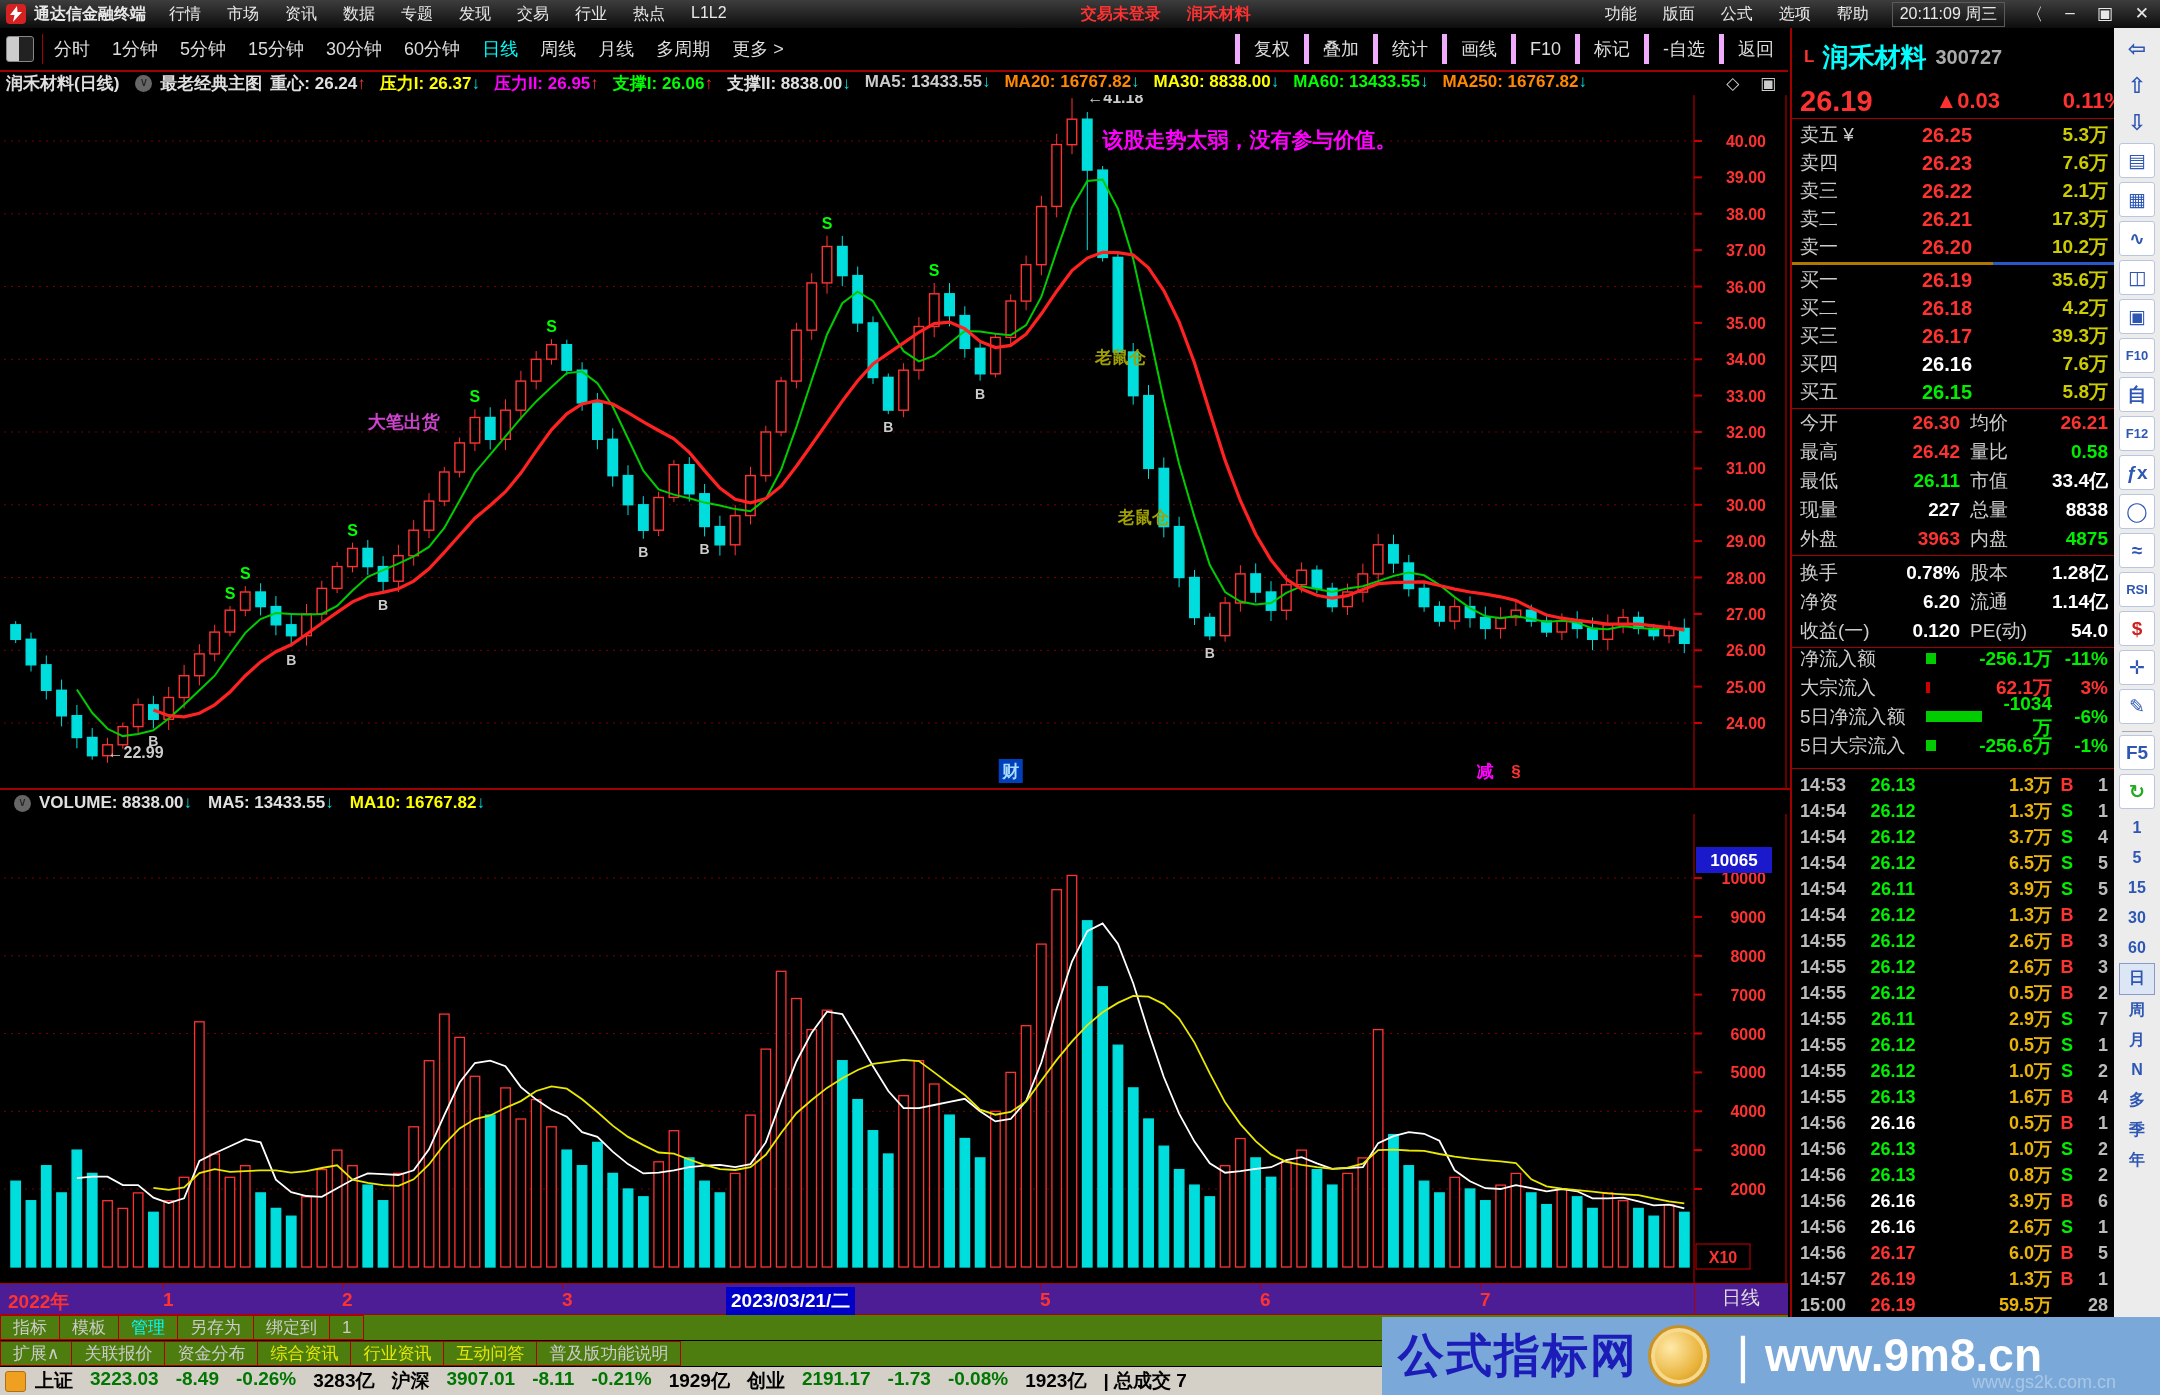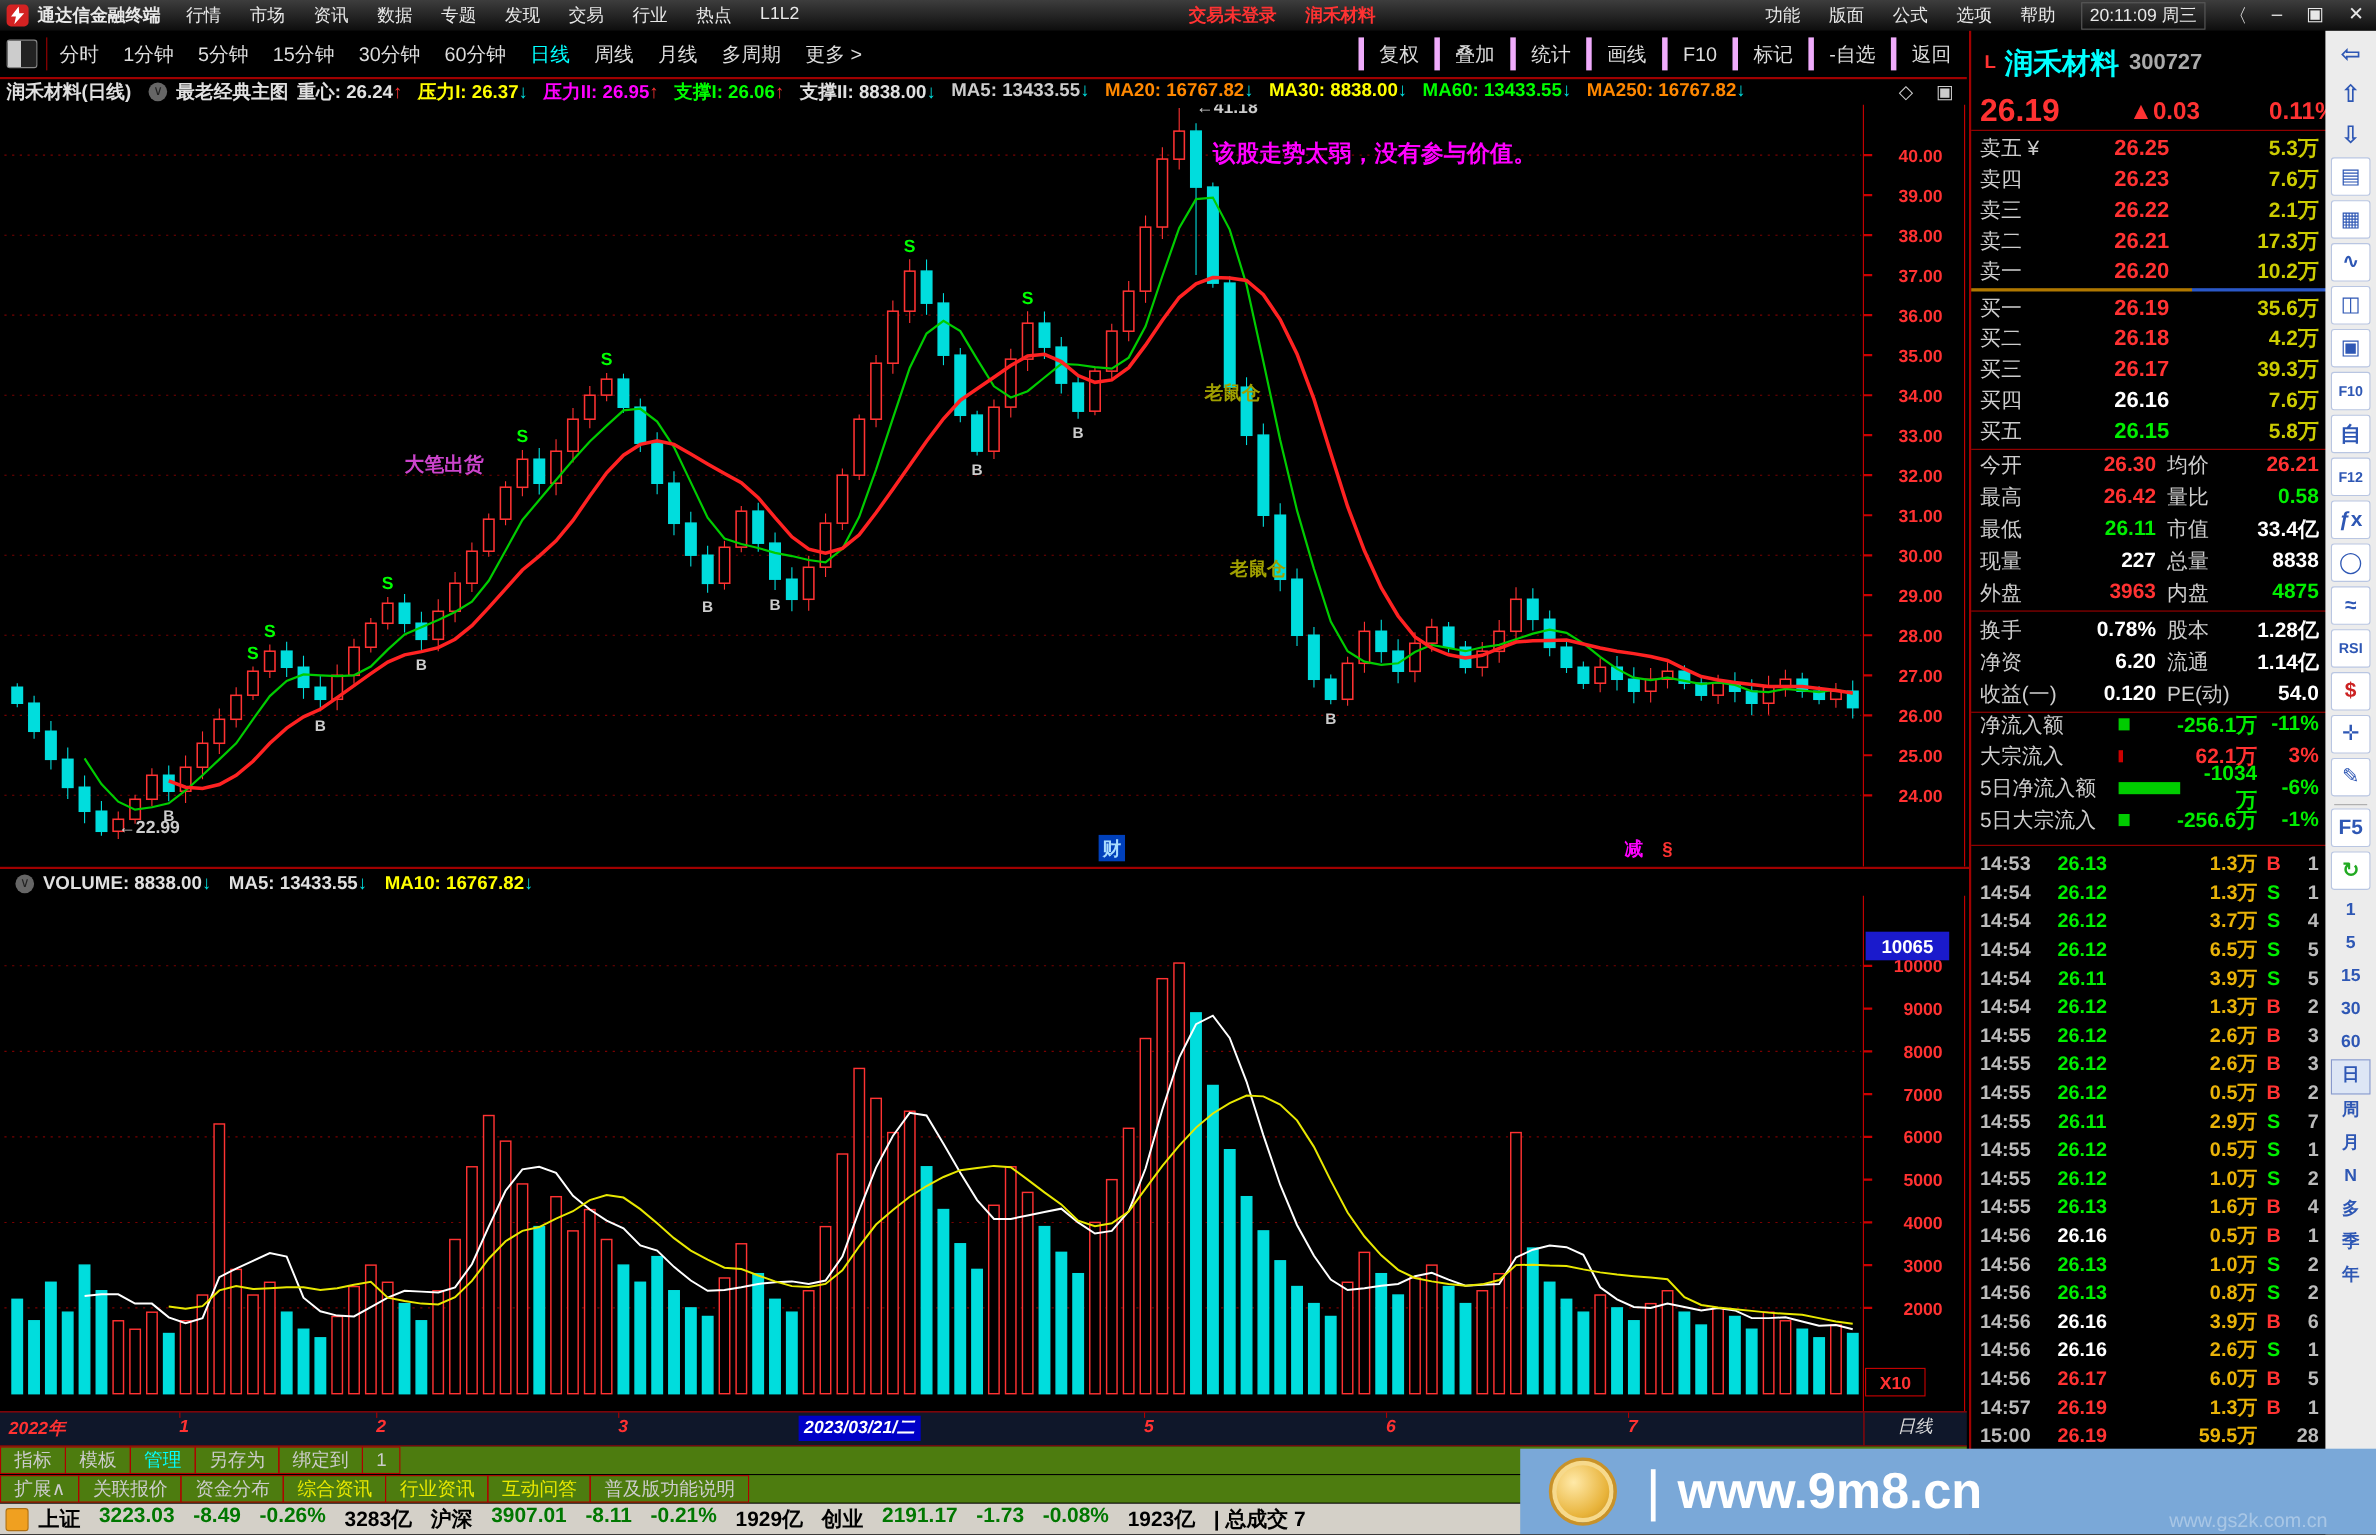--- a/index.html
+++ b/index.html
@@ -36,21 +36,21 @@
   .arrow-down{color:#00e0e0;font-weight:bold;}
   #chart-header .tail{margin-left:auto;color:#ccc;padding-right:10px;letter-spacing:8px;}
   
   #main-chart{position:absolute;left:0;top:95px;width:1788px;height:693px;}
   #vol-header{position:absolute;left:0;top:788px;width:1788px;height:26px;border-top:2px solid #a00000;
               display:flex;align-items:center;font-size:17px;color:#e0e0e0;padding-left:6px;background:#000;}
   #vol-header .fld{margin-right:16px;font-weight:bold;}
   #vol-chart{position:absolute;left:0;top:814px;width:1788px;height:469px;}
   
   #date-axis{position:absolute;left:0;top:1283px;width:1788px;height:30px;border-top:1px solid #b00000;
-             border-bottom:1px solid #b00000;font-size:16px;color:#ff3232;background:#0f172a;font-style:italic;}
+             border-bottom:1px solid #b00000;font-size:19px;color:#ff3232;background:#4c1d95;}
   #date-axis .lbl{position:absolute;top:5px;font-weight:bold;}
   #date-axis .hl{position:absolute;top:3px;background:#0000c8;color:#fff;font-weight:bold;padding:1px 5px;}
   #date-axis .tick{position:absolute;top:0;width:1px;height:5px;background:#b00000;}
   #date-axis .rlabel{position:absolute;left:1694px;top:0;width:92px;height:100%;border-left:1px solid #b00000;
                      color:#ddd;text-align:center;line-height:28px;}
   
   .tabrow{position:absolute;left:0;width:1788px;display:flex;font-size:17px;color:#ccc;background:#4d7c0f;}
   #tabs1{top:1315px;height:25px;}
   #tabs2{top:1341px;height:25px;}
   .tabrow .cell{border:1px solid #b00000;margin-right:-1px;padding:0 12px;line-height:23px;white-space:nowrap;}
@@ -1044,18 +1044,19 @@
       <div class="per active">日</div>
       <div class="per">周</div>
       <div class="per">月</div>
       <div class="per">N</div>
       <div class="per">多</div>
       <div class="per">季</div>
       <div class="per">年</div>
     </div>
 
   <div id="watermark">
+    <span class="wm1">公式指标网</span>
     <span class="seal"></span>
     <span class="wm2">｜www.9m8.cn</span>
     <span class="wm3">www.gs2k.com.cn</span>
   </div>
 
 </div>
 
 </body></html>

